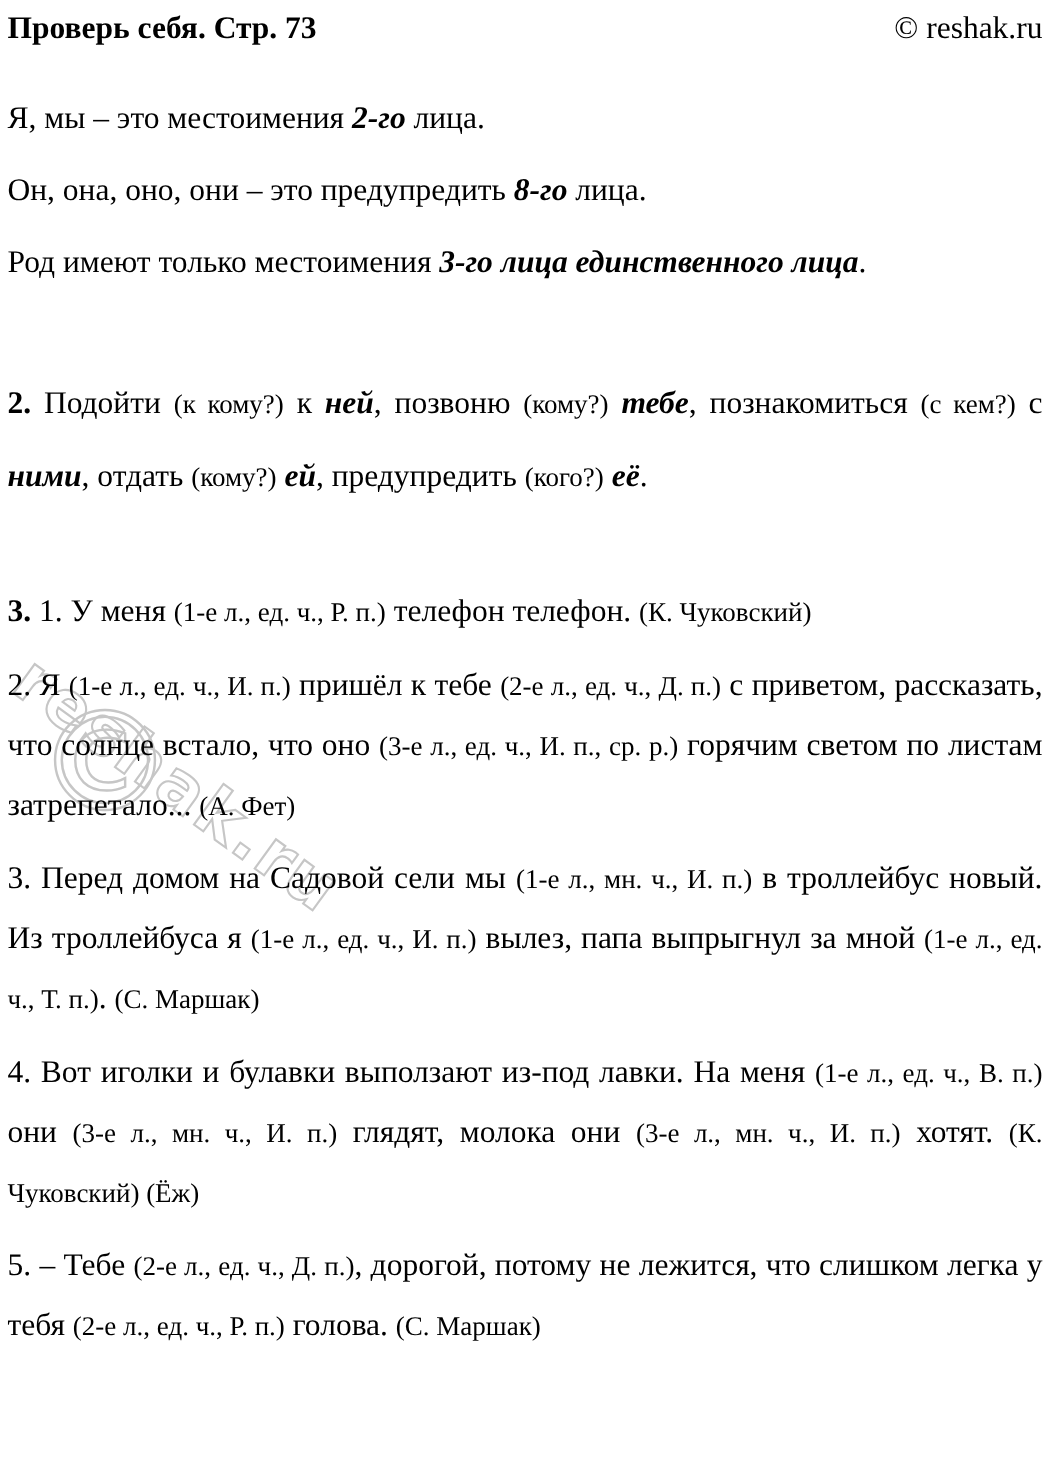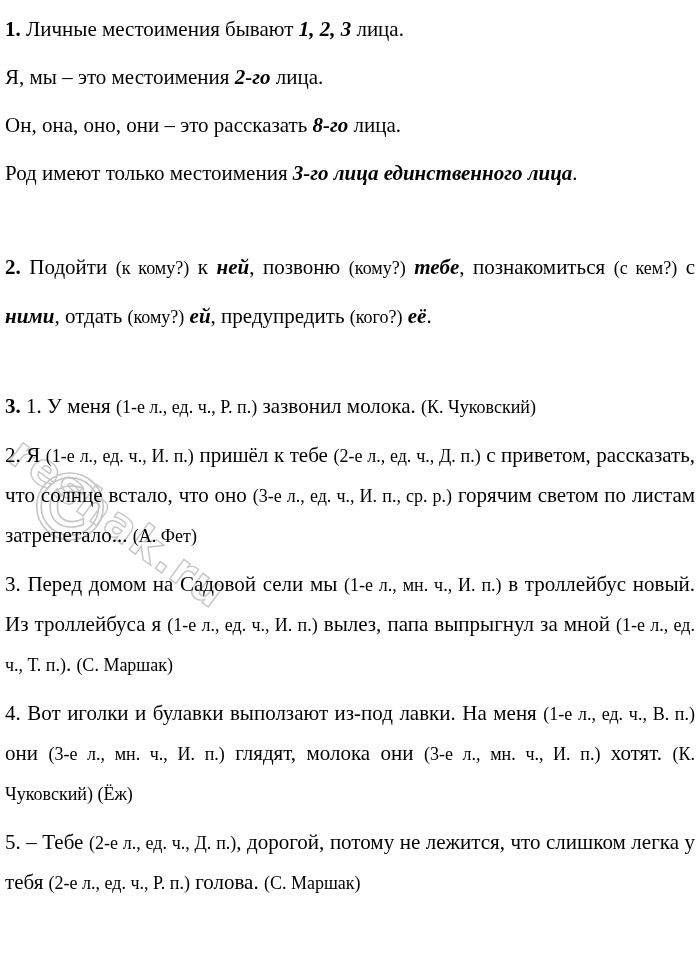--- a/index.html
+++ b/index.html
@@ -77,36 +77,39 @@
 
 <div class="page">
 
   <svg class="watermark" viewBox="0 0 280 230" width="280" height="230" aria-hidden="true">
     <text x="24" y="122" font-family="DejaVu Sans, sans-serif" font-size="92" fill="none" stroke="#c6c6c6" stroke-width="1.6">©</text>
     <text x="6" y="42" font-family="DejaVu Sans, sans-serif" font-size="44" font-weight="bold" letter-spacing="2" fill="none" stroke="#c6c6c6" stroke-width="1.4" transform="rotate(36 6 42)">reshak.ru</text>
   </svg>
 
   <div class="content">
 
+    <header class="header">
+      <span class="title">Проверь себя. Стр. 73</span>
+      <span class="copyright">© reshak.ru</span>
+    </header>
 
     <main>
 
       <section class="sec-1">
-        <p class="para"><span class="r-b">1. </span><span class="r-n">Личные местоимения бывают </span><span class="r-bi">1, 2, 3</span><span class="r-n"> лица.</span></p>
         <p class="para"><span class="r-n">Я, мы – это местоимения </span><span class="r-bi">2-го</span><span class="r-n"> лица.</span></p>
-        <p class="para"><span class="r-n">Он, она, оно, они – это рассказать </span><span class="r-bi">8-го</span><span class="r-n"> лица.</span></p>
+        <p class="para"><span class="r-n">Он, она, оно, они – это предупредить </span><span class="r-bi">8-го</span><span class="r-n"> лица.</span></p>
         <p class="para"><span class="r-n">Род имеют только местоимения </span><span class="r-bi">3-го лица единственного лица</span><span class="r-n">.</span></p>
       </section>
 
       <section class="sec-2">
         <p class="para"><span class="r-b">2. </span><span class="r-n">Подойти </span><span class="r-i">(к кому?)</span><span class="r-n"> к </span><span class="r-bi">ней</span><span class="r-n">, позвоню </span><span class="r-i">(кому?)</span><span class="r-n"> </span><span class="r-bi">тебе</span><span class="r-n">, познакомиться </span><span class="r-i">(с кем?)</span><span class="r-n"> с </span><span class="r-bi">ними</span><span class="r-n">, отдать </span><span class="r-i">(кому?)</span><span class="r-n"> </span><span class="r-bi">ей</span><span class="r-n">, предупредить </span><span class="r-i">(кого?)</span><span class="r-n"> </span><span class="r-bi">её</span><span class="r-n">.</span></p>
       </section>
 
       <section class="sec-3">
-        <p class="para"><span class="r-b">3. </span><span class="r-n">1. У </span><span class="r-u">меня</span><span class="r-n"> </span><span class="r-i">(1-е л., ед. ч., Р. п.)</span><span class="r-n"> зазвонил молока. </span><span class="r-i">(К. Чуковский)</span></p>
+        <p class="para"><span class="r-b">3. </span><span class="r-n">1. У </span><span class="r-u">меня</span><span class="r-n"> </span><span class="r-i">(1-е л., ед. ч., Р. п.)</span><span class="r-n"> телефон телефон. </span><span class="r-i">(К. Чуковский)</span></p>
         <p class="para"><span class="r-n">2. </span><span class="r-u">Я</span><span class="r-n"> </span><span class="r-i">(1-е л., ед. ч., И. п.)</span><span class="r-n"> пришёл к </span><span class="r-u">тебе</span><span class="r-n"> </span><span class="r-i">(2-е л., ед. ч., Д. п.)</span><span class="r-n"> с приветом, рассказать, что солнце встало, что </span><span class="r-u">оно</span><span class="r-n"> </span><span class="r-i">(3-е л., ед. ч., И. п., ср. р.)</span><span class="r-n"> горячим светом по листам затрепетало... </span><span class="r-i">(А. Фет)</span></p>
         <p class="para"><span class="r-n">3. Перед домом на Садовой сели </span><span class="r-u">мы</span><span class="r-n"> </span><span class="r-i">(1-е л., мн. ч., И. п.)</span><span class="r-n"> в троллейбус новый. Из троллейбуса </span><span class="r-u">я</span><span class="r-n"> </span><span class="r-i">(1-е л., ед. ч., И. п.)</span><span class="r-n"> вылез, папа выпрыгнул за </span><span class="r-u">мной</span><span class="r-n"> </span><span class="r-i">(1-е л., ед. ч., Т. п.)</span><span class="r-n">. </span><span class="r-i">(С. Маршак)</span></p>
         <p class="para"><span class="r-n">4. Вот иголки и булавки выползают из-под лавки. На </span><span class="r-u">меня</span><span class="r-n"> </span><span class="r-i">(1-е л., ед. ч., В. п.)</span><span class="r-n"> </span><span class="r-u">они</span><span class="r-n"> </span><span class="r-i">(3-е л., мн. ч., И. п.)</span><span class="r-n"> глядят, молока </span><span class="r-u">они</span><span class="r-n"> </span><span class="r-i">(3-е л., мн. ч., И. п.)</span><span class="r-n"> хотят. </span><span class="r-i">(К. Чуковский) (Ёж)</span></p>
         <p class="para"><span class="r-n">5. – </span><span class="r-u">Тебе</span><span class="r-n"> </span><span class="r-i">(2-е л., ед. ч., Д. п.)</span><span class="r-n">, дорогой, потому не лежится, что слишком легка у </span><span class="r-u">тебя</span><span class="r-n"> </span><span class="r-i">(2-е л., ед. ч., Р. п.)</span><span class="r-n"> голова. </span><span class="r-i">(С. Маршак)</span></p>
       </section>
 
     </main>
   </div>
 </div>
 

